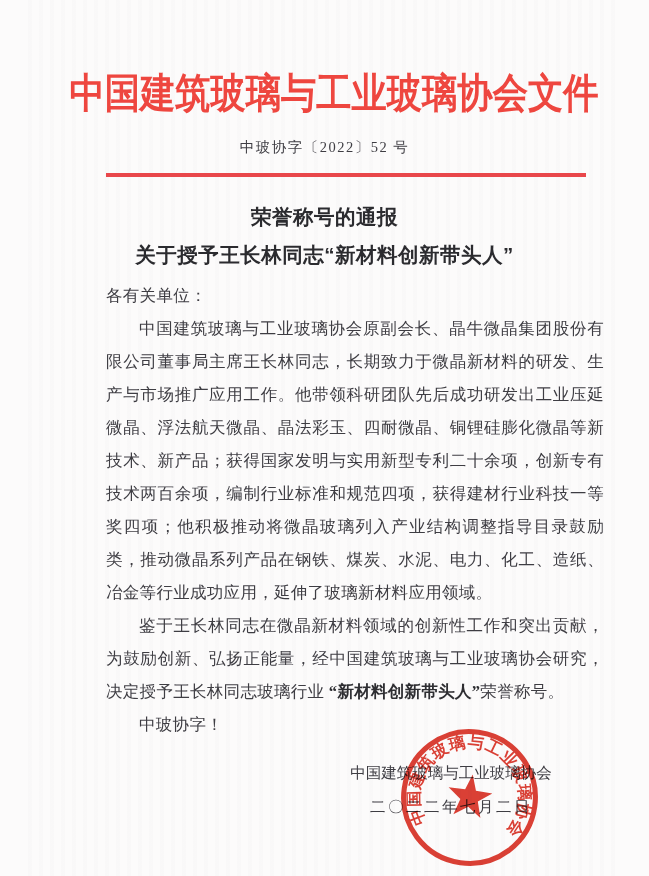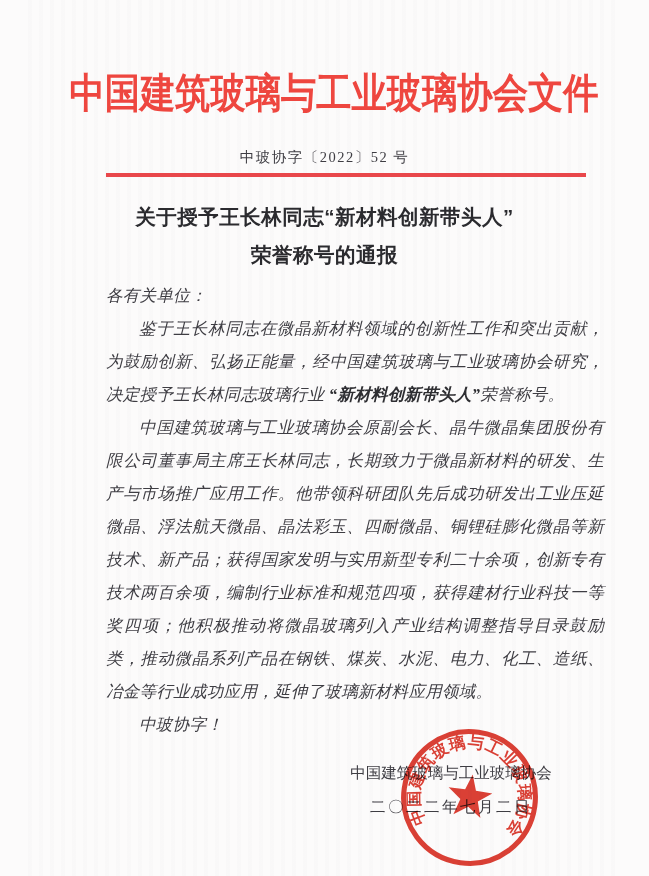--- a/index.html
+++ b/index.html
@@ -25,21 +25,20 @@
     white-space:nowrap;
     letter-spacing:0px;
   }
 
   .doc-number {
     position:absolute; top:138px; left:0; width:100%;
     text-align:center;
     font-size:14.5px;
     color:var(--text-color,#3e3d43);
     letter-spacing:1.5px;
-    margin-top:10px;
   }
 
   .red-rule {
     position:absolute; top:173px; left:78px;
     width:480px; height:4px;
     background:var(--rule-red,#e9474b);
   }
 
   .doc-title {
     position:absolute; top:198px; left:0; width:100%;
@@ -49,21 +48,20 @@
     color:#2b2b2f;
     letter-spacing:0.5px;
   }
 
   .content {
     position:absolute; top:279px; left:78px; width:498px;
     font-size:16.5px; line-height:33px;
     color:var(--text-color,#3e3d43);
     text-align:justify;
     letter-spacing:0.3px;
-    font-style:italic;
   }
   .content p { margin:0; }
   .para, .closing { text-indent:2em; }
   .bold-highlight { font-weight:700; color:#2e2e32; }
 
   .signature {
     position:absolute; left:316px; top:763px; width:214px;
     text-align:center;
     font-size:15.5px;
     color:var(--text-color,#3e3d43);
@@ -91,28 +89,28 @@
 
 <div class="page">
 
   <div class="org-title">中国建筑玻璃与工业玻璃协会文件</div>
 
   <div class="doc-number">中玻协字〔2022〕52 号</div>
 
   <div class="red-rule"></div>
 
   <div class="doc-title">
+    <div>荣誉称号的通报</div>
     <div>关于授予王长林同志“新材料创新带头人”</div>
-    <div>荣誉称号的通报</div>
   </div>
 
   <div class="content">
     <p class="salutation">各有关单位：</p>
+    <p class="para">中国建筑玻璃与工业玻璃协会原副会长、晶牛微晶集团股份有限公司董事局主席王长林同志，长期致力于微晶新材料的研发、生产与市场推广应用工作。他带领科研团队先后成功研发出工业压延微晶、浮法航天微晶、晶法彩玉、四耐微晶、铜锂硅膨化微晶等新技术、新产品；获得国家发明与实用新型专利二十余项，创新专有技术两百余项，编制行业标准和规范四项，获得建材行业科技一等奖四项；他积极推动将微晶玻璃列入产业结构调整指导目录鼓励类，推动微晶系列产品在钢铁、煤炭、水泥、电力、化工、造纸、冶金等行业成功应用，延伸了玻璃新材料应用领域。</p>
     <p class="para"><span>鉴于王长林同志在微晶新材料领域的创新性工作和突出贡献，为鼓励创新、弘扬正能量，经中国建筑玻璃与工业玻璃协会研究，决定授予王长林同志玻璃行业 </span><span class="bold-highlight">“新材料创新带头人”</span><span>荣誉称号。</span></p>
-    <p class="para">中国建筑玻璃与工业玻璃协会原副会长、晶牛微晶集团股份有限公司董事局主席王长林同志，长期致力于微晶新材料的研发、生产与市场推广应用工作。他带领科研团队先后成功研发出工业压延微晶、浮法航天微晶、晶法彩玉、四耐微晶、铜锂硅膨化微晶等新技术、新产品；获得国家发明与实用新型专利二十余项，创新专有技术两百余项，编制行业标准和规范四项，获得建材行业科技一等奖四项；他积极推动将微晶玻璃列入产业结构调整指导目录鼓励类，推动微晶系列产品在钢铁、煤炭、水泥、电力、化工、造纸、冶金等行业成功应用，延伸了玻璃新材料应用领域。</p>
     <p class="closing">中玻协字！</p>
   </div>
 
   <div class="signature">
     <div class="sig-org">中国建筑玻璃与工业玻璃协会</div>
     <div class="sig-date">二〇二二年七月二日</div>
   </div>
 
   <svg class="seal" viewBox="-76 -76 152 152" xmlns="http://www.w3.org/2000/svg">
     <circle class="ring" cx="0" cy="0" r="71"></circle>

